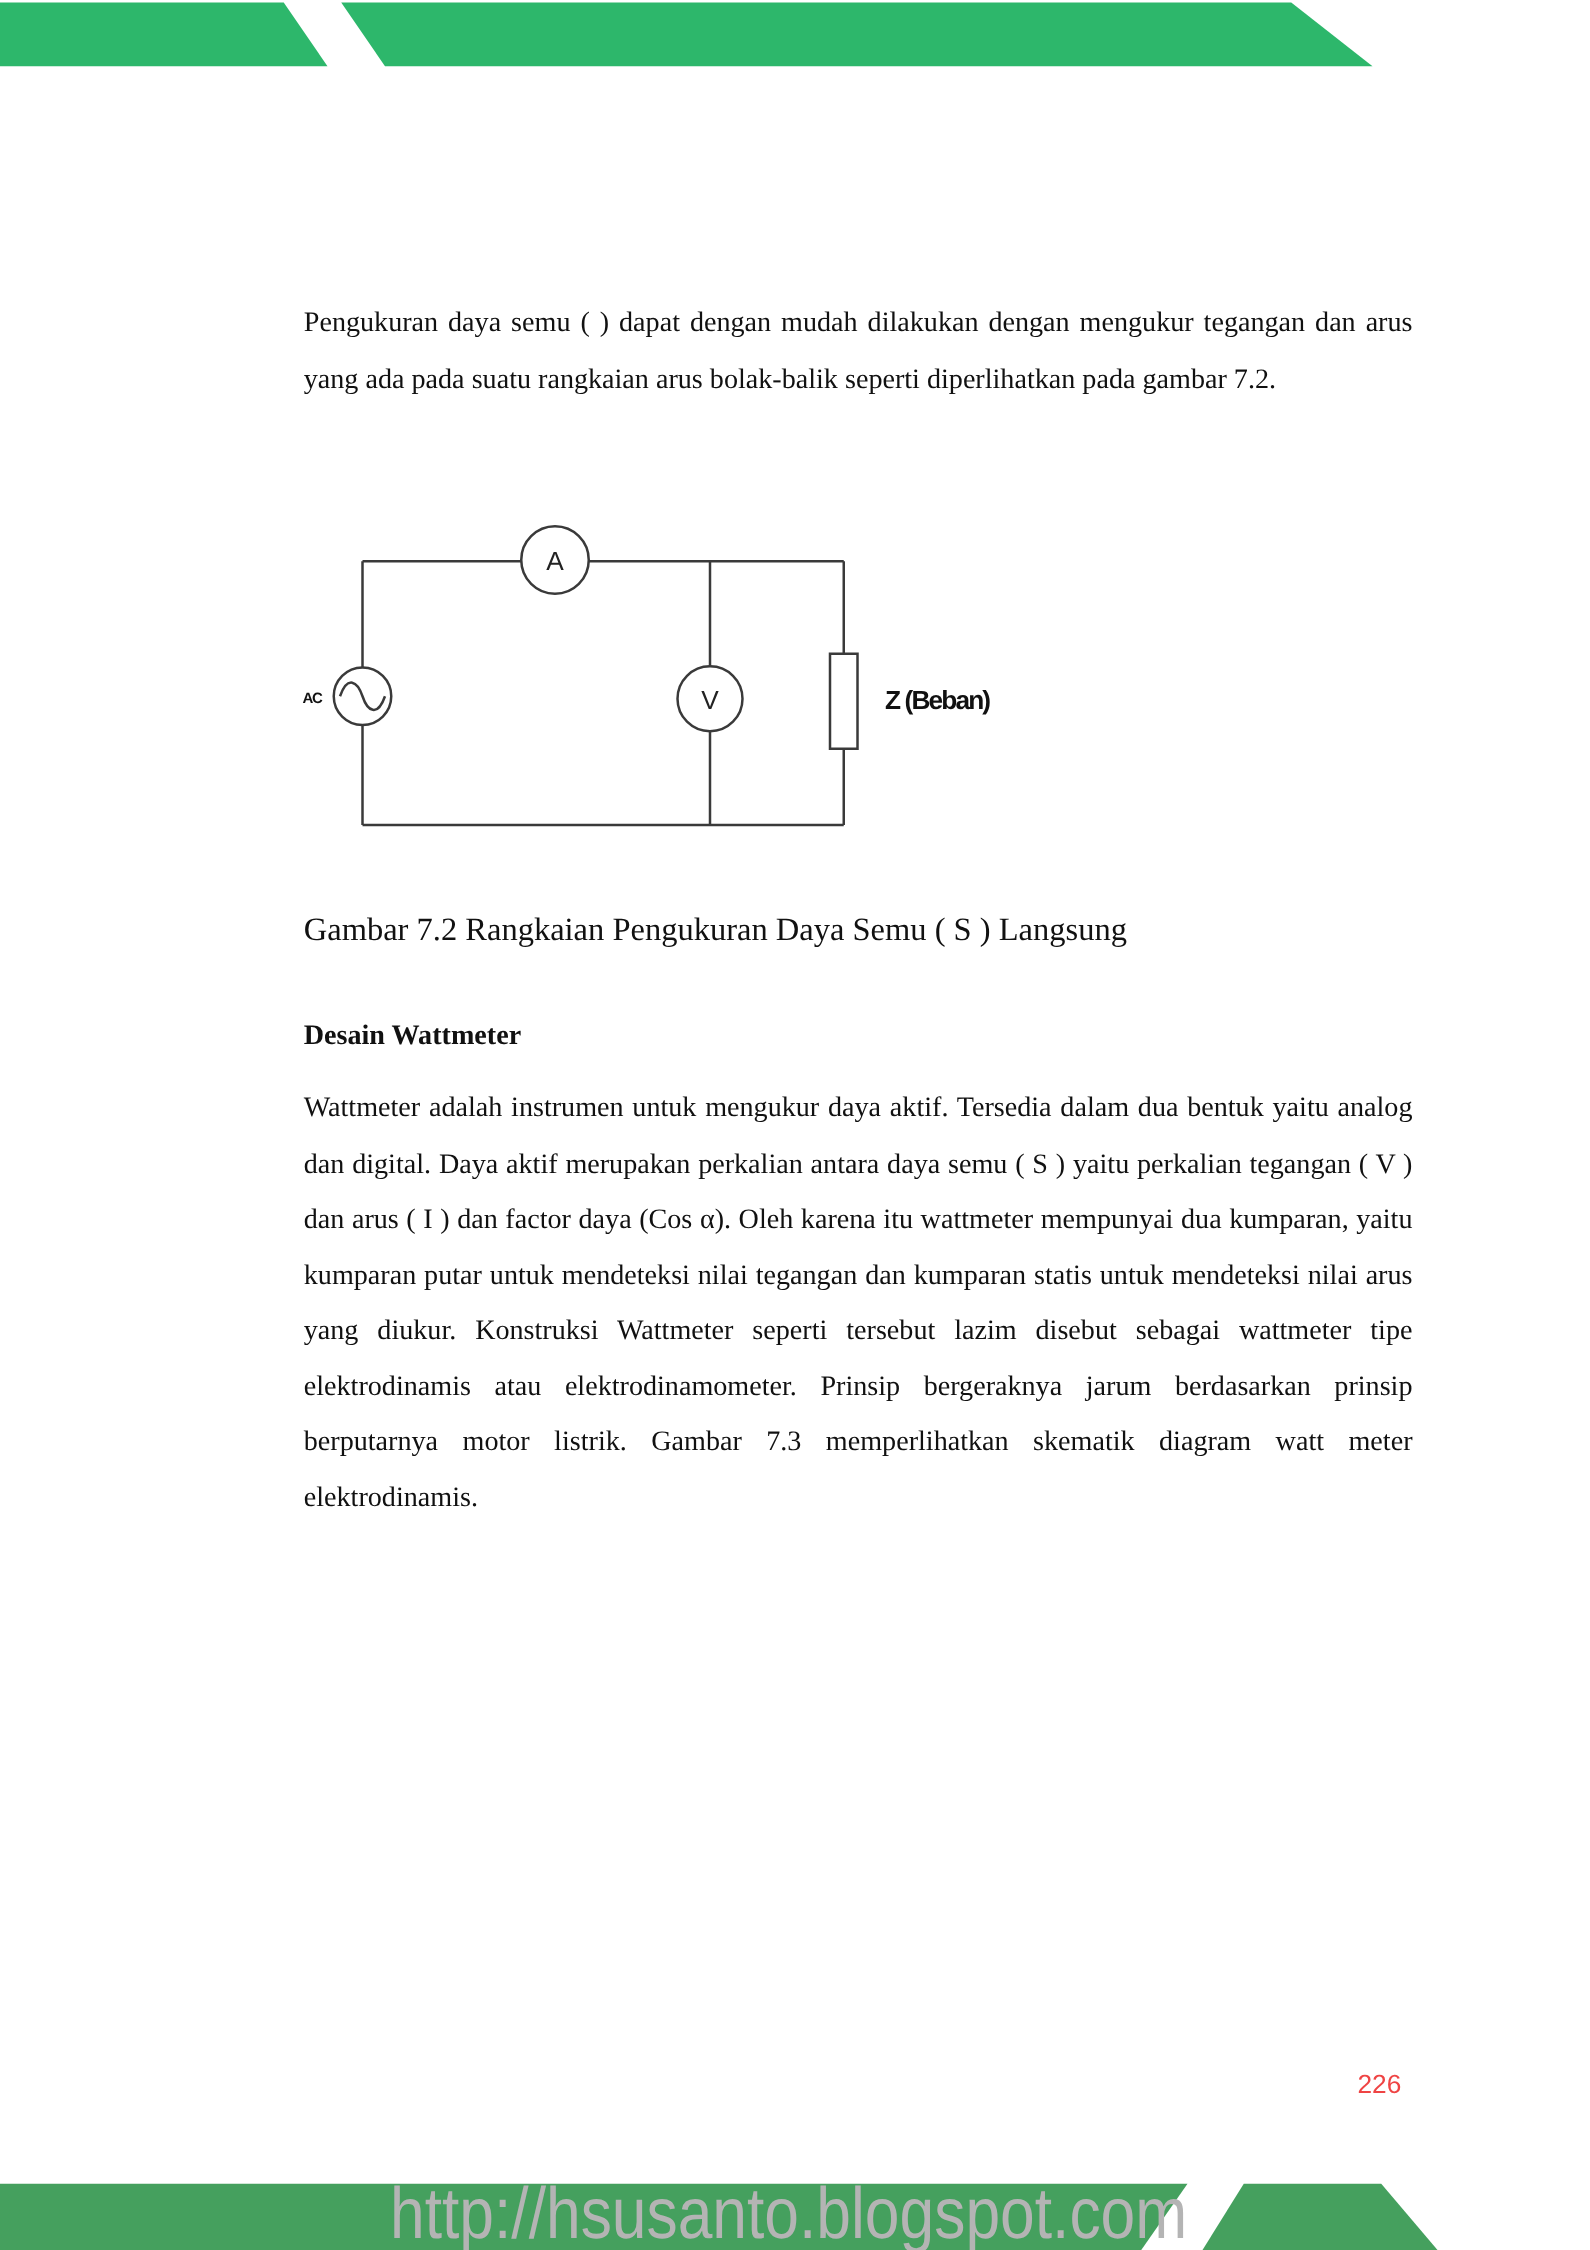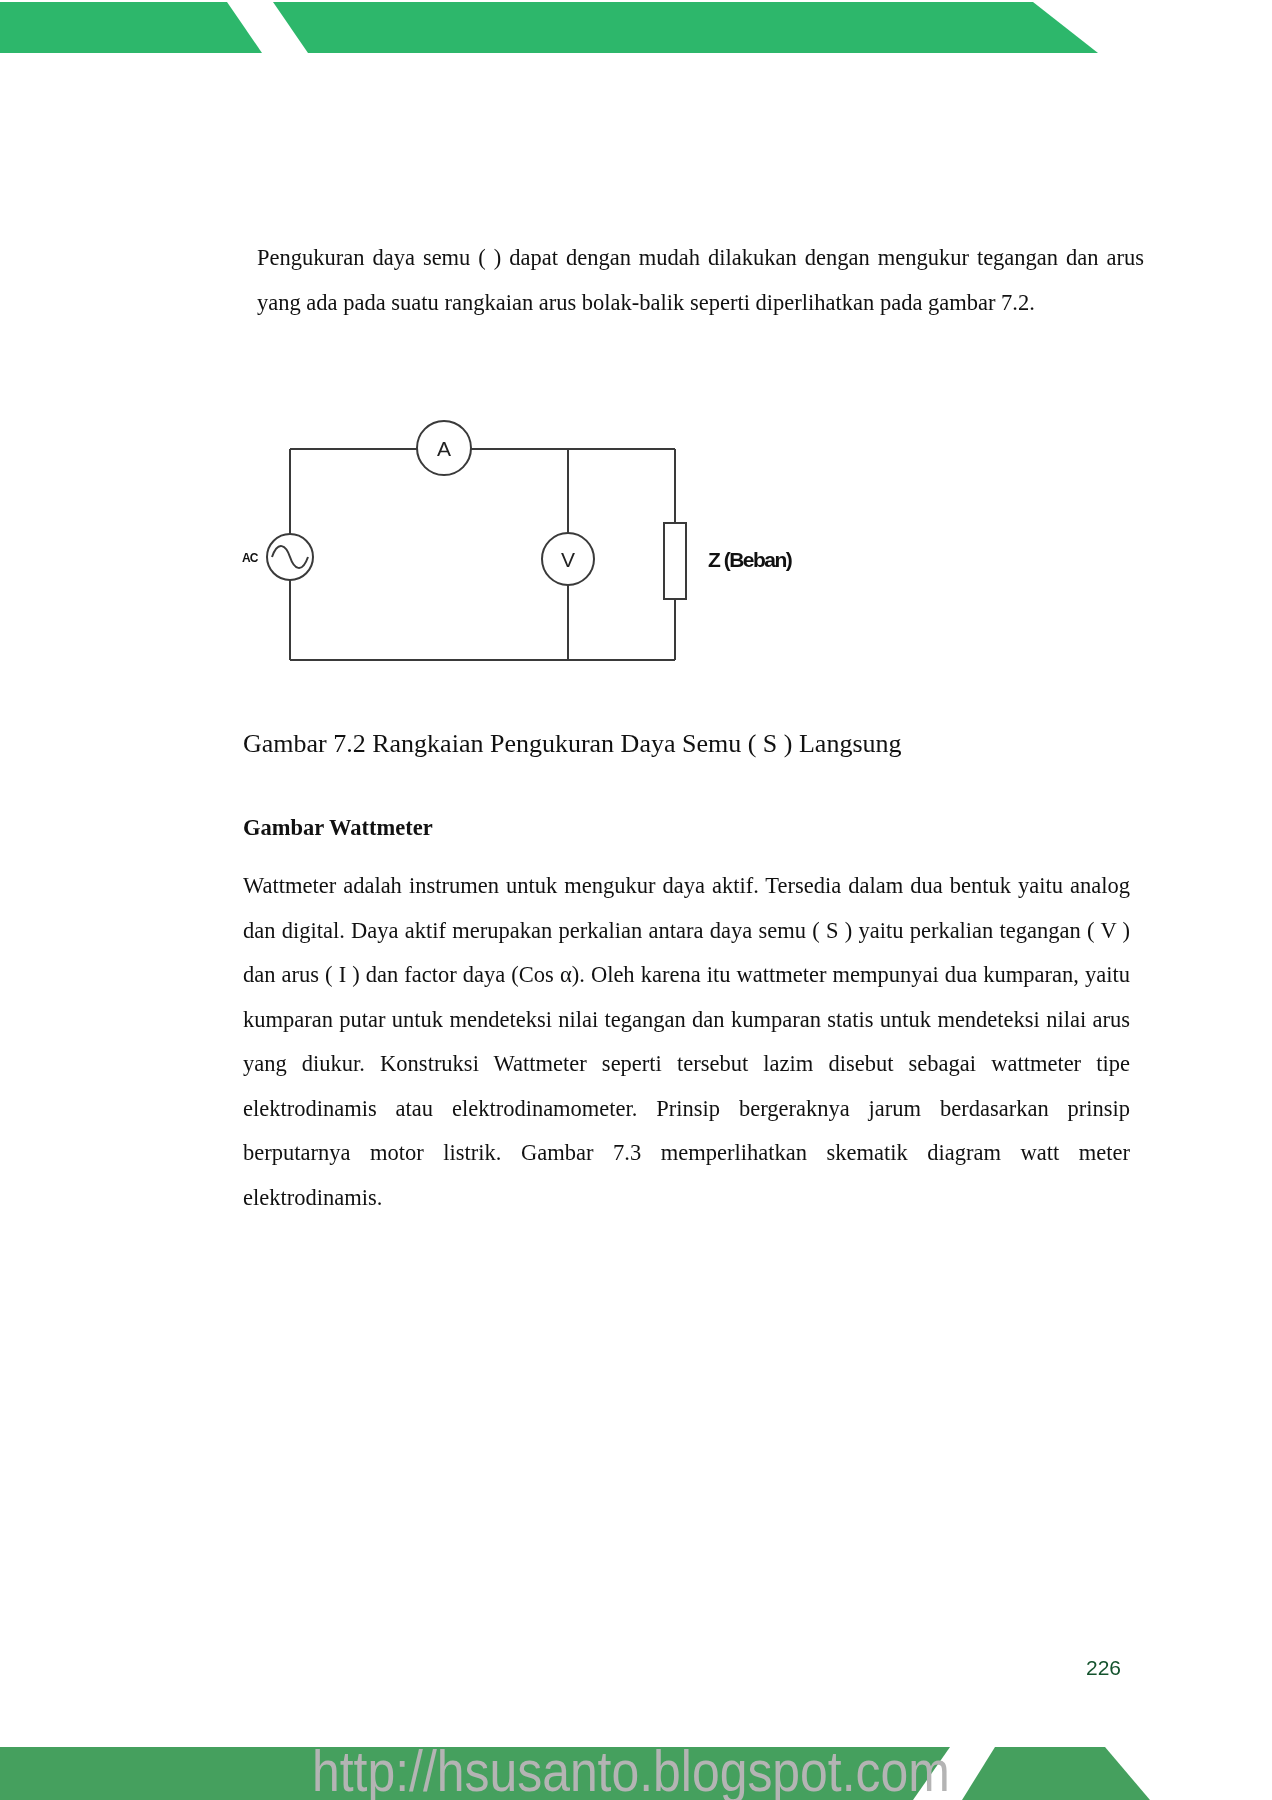--- a/index.html
+++ b/index.html
@@ -17,34 +17,34 @@
     font-family: "Liberation Sans", "DejaVu Sans", sans-serif;
     font-size: 58px; line-height: 58px; color: #b4b4b4;
     transform: scaleX(0.86); transform-origin: left top;
     letter-spacing: 0px; white-space: nowrap;
   }
   .text-block {
     position: absolute; left: 243px; width: 887px;
     font-size: 22.5px; line-height: 44.5px;
     text-align: justify; text-align-last: left;
   }
-  .para1 { top: 236px; margin-left: 14px; }
+  .para1 { top: 236px; }
   .caption {
     position: absolute; left: 243px; top: 722px;
     font-size: 26px; line-height: 44px; white-space: nowrap;
   }
   .heading {
     position: absolute; left: 243px; top: 812px;
     font-size: 22.5px; line-height: 32px; font-weight: bold; white-space: nowrap;
   }
   .para2 { top: 864px; }
   .page-number {
     position: absolute; left: 1086px; top: 1656px;
     font-family: "Liberation Sans", "DejaVu Sans", sans-serif;
-    font-size: 21px; line-height: 24px; color: #14532d;
+    font-size: 21px; line-height: 24px; color: #ef4444;
   }
   .circuit { position: absolute; left: 0; top: 0; }
   .circuit text { font-family: "Liberation Sans", "DejaVu Sans", sans-serif; }
 </style>
 </head>
 <body>
 
 <svg class="band band-top" width="1272" height="60" viewBox="0 0 1272 60">
   <polygon points="0,2 227,2 262,53 0,53" fill="#2db76b"></polygon>
   <polygon points="273,2 1033,2 1098,53 308,53" fill="#2db76b"></polygon>
@@ -79,21 +79,21 @@
     <rect x="664" y="523" width="22" height="76" fill="#fff"></rect>
   </g>
   <text x="242" y="562" font-size="12" font-weight="bold" fill="#111" letter-spacing="-1">AC</text>
   <text x="444" y="456" font-size="21" fill="#222" text-anchor="middle">A</text>
   <text x="568" y="567" font-size="21" fill="#222" text-anchor="middle">V</text>
   <text x="708" y="567" font-size="21" font-weight="bold" fill="#111" letter-spacing="-1.5">Z (Beban)</text>
 </svg>
 
 <div class="caption">Gambar 7.2  Rangkaian Pengukuran Daya Semu ( S ) Langsung</div>
 
-<div class="heading">Gambar Wattmeter</div>
+<div class="heading">Desain Wattmeter</div>
 
 <div class="text-block para2">Wattmeter adalah instrumen untuk mengukur daya aktif. Tersedia dalam dua bentuk yaitu analog dan digital. Daya aktif merupakan perkalian antara daya semu ( S ) yaitu perkalian tegangan ( V ) dan arus ( I ) dan factor daya (Cos α). Oleh karena itu wattmeter mempunyai dua kumparan, yaitu kumparan putar untuk mendeteksi nilai tegangan dan kumparan statis untuk mendeteksi nilai arus yang diukur. Konstruksi Wattmeter seperti tersebut lazim disebut sebagai wattmeter tipe elektrodinamis atau elektrodinamometer. Prinsip bergeraknya jarum berdasarkan prinsip berputarnya motor listrik. Gambar 7.3  memperlihatkan skematik diagram watt meter elektrodinamis.</div>
 
 <div class="page-number">226</div>
 
 <svg class="band band-bottom" width="1272" height="60" viewBox="0 0 1272 60">
   <polygon points="0,7 950,7 913,60 0,60" fill="#45a05e"></polygon>
   <polygon points="995,7 1105,7 1150,60 962,60" fill="#45a05e"></polygon>
 </svg>
 <div class="watermark">http://hsusanto.blogspot.com</div>

